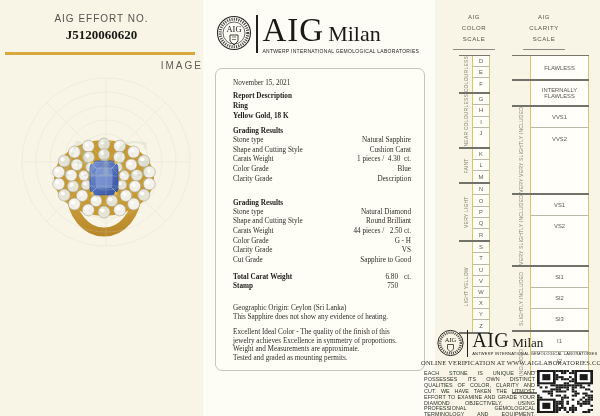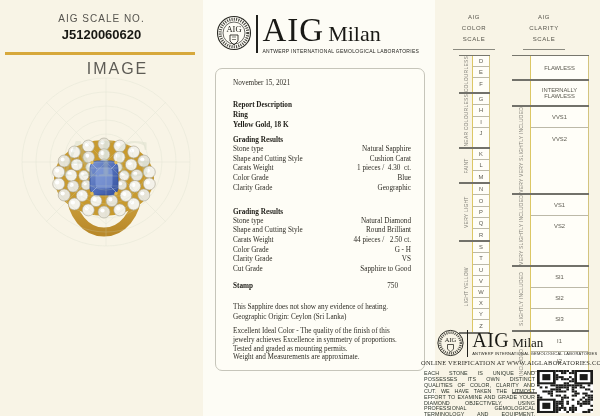--- a/index.html
+++ b/index.html
@@ -5,44 +5,44 @@
   *{margin:0;padding:0;box-sizing:border-box}
   html,body{width:600px;height:416px}
   body{font-family:"Liberation Sans",sans-serif;background:#fff}
   .page{position:relative;width:600px;height:416px;background:#f8f4e6;overflow:hidden}
   .mid-col{position:absolute;left:203px;top:0;width:232px;height:416px;background:#fdfcf5}
 
   
   .report-no-label{position:absolute;left:0;top:13px;width:203px;text-align:center;
     font-size:10px;letter-spacing:1px;color:#55534e}
   .report-no{position:absolute;left:0;top:27px;width:203px;text-align:center;
-    font-family:Liberation Sans, sans-serif;font-weight:bold;font-size:13px;color:#181814}
+    font-family:Liberation Serif, serif;font-weight:bold;font-size:13px;color:#181814}
   .gold-rule{position:absolute;left:5px;top:52px;width:190px;height:2.5px;background:#d7a83b}
-  .image-label{position:absolute;left:16px;top:60px;width:203px;text-align:center;
-    font-size:16px;letter-spacing:2px;color:#5d5b55}
+  .image-label{position:absolute;left:0;top:60px;width:203px;text-align:right;
+    font-size:10px;letter-spacing:2px;color:#5d5b55}
   .ring-wrap{position:absolute;left:48px;top:134px;width:112px;height:104px}
 
   
   .brand-header{position:absolute;left:215px;top:13px;display:flex;align-items:center}
   .brand-logo{width:38px;height:42px}
   .brand-divider{width:1.5px;height:38px;background:#20201c;margin:0 5px 0 3px}
   .brand-text .brand-line{display:flex;align-items:baseline;font-family:"Liberation Serif",serif;color:#191915}
   .brand-big{font-size:33px;line-height:30px;letter-spacing:1px}
   .brand-city{font-size:22px;margin-left:4px}
   .brand-tagline{font-size:5px;letter-spacing:.28px;color:#23231f;white-space:nowrap;margin-top:1px}
 
   
   .card{position:absolute;left:215px;top:68px;width:210px;height:303px;background:#fefdf6;
     border:1.3px solid #c6c5ba;border-radius:7px;padding:9px 13px 0 17px;
     font-family:"Liberation Serif",serif;font-size:7.2px;color:#2f2d26;overflow:hidden}
   .watermark{position:absolute;left:18px;top:72px;width:176px;height:180px;opacity:.5;pointer-events:none}
   .card .rel{position:relative}
   .date-line{line-height:10px}
   .bline{font-weight:bold;line-height:10px;color:#22211b}
-  .bline.first{margin-top:12px}
+  .bline.first{margin-top:3px}
   .sec-title{font-weight:bold;line-height:10px;color:#22211b}
   .sec-title.s0{margin-top:5px}
   .sec-title.s1{margin-top:13px}
   .grow{display:flex;justify-content:space-between;line-height:9.7px}
   .grow .rv{white-space:pre}
   .totals{margin-top:7px}
   .trow{display:flex;line-height:9.7px}
   .trow .tl{flex:1;font-weight:bold;color:#22211b}
   .trow .tv{width:60px;text-align:right;white-space:pre}
   .trow .tu{width:13px;text-align:right}
@@ -79,21 +79,21 @@
   .disclaimer{position:absolute;left:424px;top:371px;width:111px;font-size:5.4px;line-height:5.9px;
     letter-spacing:.05px;text-align:justify;color:#2c352c}
   .qr{position:absolute;left:537px;top:370px;width:56px;height:43px}
 </style>
 </head>
 <body>
 
 <div class="page">
   <div class="mid-col"></div>
 
-  <div class="report-no-label">AIG SCALE NO.</div>
+  <div class="report-no-label">AIG EFFORT NO.</div>
   <div class="report-no">J5120060620</div>
   <div class="gold-rule"></div>
   <div class="image-label">IMAGE</div>
   <div class="ring-wrap">
     <svg id="ringSvg" viewBox="0 0 112 104" width="112" height="104">
       <defs>
         <linearGradient id="goldG" x1="0" y1="0" x2="0" y2="1">
           <stop offset="0" stop-color="#e8c257"></stop>
             <stop offset="1" stop-color="#b9892a"></stop>
         </linearGradient>
@@ -248,21 +248,21 @@
           <div class="grow">
             <span class="rl">Carats Weight</span>
             <span class="rv">1 pieces /  4.30  ct.</span>
           </div>
           <div class="grow">
             <span class="rl">Color Grade</span>
             <span class="rv">Blue</span>
           </div>
           <div class="grow">
             <span class="rl">Clarity Grade</span>
-            <span class="rv">Geographic</span>
+            <span class="rv">Description</span>
           </div>
           <div class="sec-title s1">Grading Results</div>
           <div class="grow">
             <span class="rl">Stone type</span>
             <span class="rv">Natural Diamond</span>
           </div>
           <div class="grow">
             <span class="rl">Shape and Cutting Style</span>
             <span class="rv">Round Brilliant</span>
           </div>
@@ -277,35 +277,40 @@
           <div class="grow">
             <span class="rl">Clarity Grade</span>
             <span class="rv">VS</span>
           </div>
           <div class="grow">
             <span class="rl">Cut Grade</span>
             <span class="rv">Sapphire to Good</span>
           </div>
         </div>
       <div id="totals" class="totals">
+          <div class="trow">
+       <span class="tl">Total Carat Weight</span>
+       <span class="tv">6.80</span>
+       <span class="tu">ct.</span>
+          </div>
           <div class="trow">
        <span class="tl">Stamp</span>
        <span class="tv">750</span>
        <span class="tu"></span>
           </div>
         </div>
       <div id="notes" class="notes">
+          <div>Geographic Origin: Ceylon (Sri Lanka)</div>
           <div>This Sapphire does not show any evidence of heating.</div>
-          <div>Geographic Origin: Ceylon (Sri Lanka)</div>
         </div>
       <div id="fnotes" class="fnotes">
           <div>Excellent Ideal Color - The quality of the finish of this</div>
           <div>jewelry achieves Excellence in symmetry of proportions.</div>
+          <div>Weight and Measurements are approximate.</div>
           <div>Tested and graded as mounting permits.</div>
-          <div>Weight and Measurements are approximate.</div>
         </div>
     </div>
   </div>
 
   <div class="scale-head" style="left:445px">
     <div>AIG</div>
     <div>COLOR</div>
     <div>SCALE</div>
     <div class="uline"></div>
   </div>

